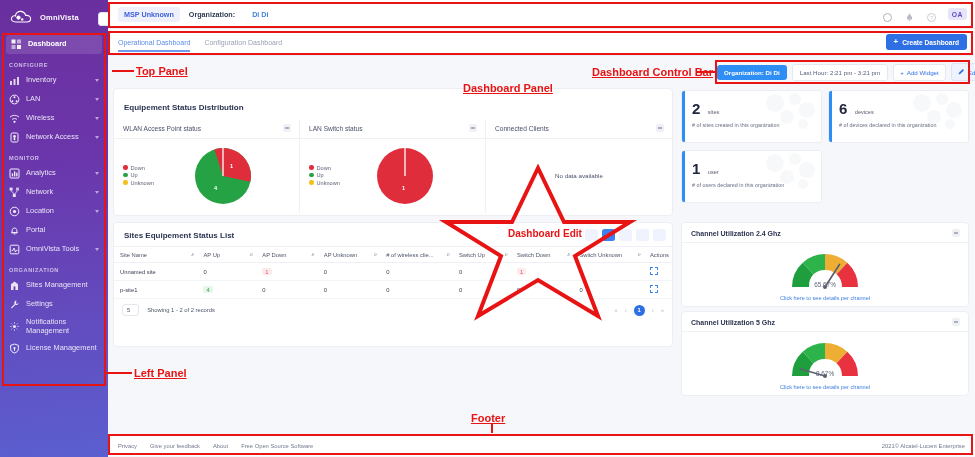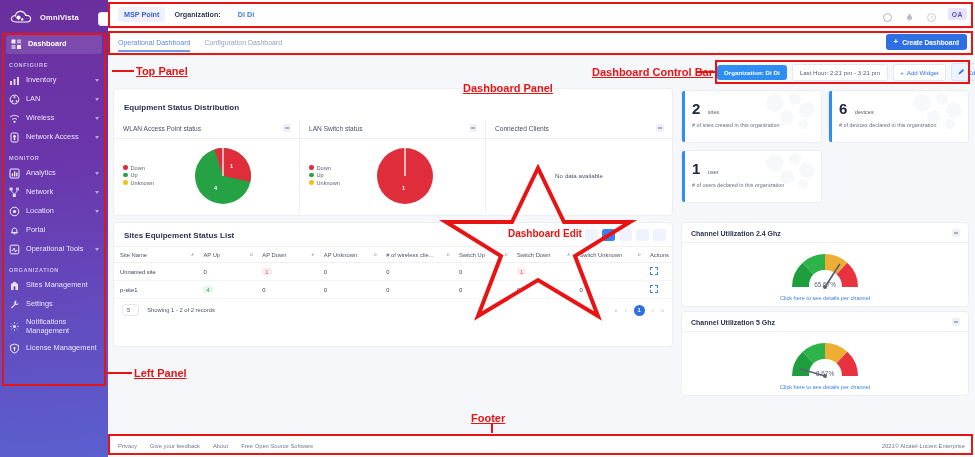--- a/index.html
+++ b/index.html
@@ -353,21 +353,21 @@
       <span class="label">Portal</span>
     </div>
 
     <div class="nav-item">
       <span class="ico">
         <svg width="11" height="11" viewBox="0 0 11 11">
           <rect x="1.2" y="1.2" width="8.6" height="8.6" rx="1.2" fill="none" stroke="#fff" stroke-width="1"></rect>
           <path d="M2.6 6.4 L4 6.4 L5 4 L6.4 8 L7.2 6.4 L8.6 6.4" fill="none" stroke="#fff" stroke-width=".9"></path>
         </svg>
       </span>
-      <span class="label">Operational Tools</span>
+      <span class="label">OmniVista Tools</span>
       <span class="chev"></span>
     </div>
 
     <div class="nav-section">ORGANIZATION</div>
 
     <div class="nav-item">
       <span class="ico">
         <svg width="11" height="11" viewBox="0 0 11 11">
           <path d="M2 10 V4.2 L5.5 1.4 L9 4.2 V10 Z" fill="#fff" opacity=".92"></path>
           <rect x="4.6" y="6.4" width="1.8" height="3.6" fill="#6b36ab"></rect>
@@ -402,21 +402,21 @@
           <path d="M5.5 1 L9.4 2.4 V5.6 C9.4 8 7.6 9.4 5.5 10 C3.4 9.4 1.6 8 1.6 5.6 V2.4 Z" fill="none" stroke="#fff" stroke-width="1"></path>
           <circle cx="5.5" cy="5" r="1.1" fill="#fff"></circle>
           <rect x="5" y="5.8" width="1" height="2" fill="#fff"></rect>
         </svg>
       </span>
       <span class="label">License Management</span>
     </div>
   </div>
 
   <div class="topbar">
-    <span class="msp-pill">MSP Point</span>
+    <span class="msp-pill">MSP Unknown</span>
     <span class="org-label">Organization:</span>
     <span class="org-value">Di Di</span>
     <span class="topbar-spacer"></span>
     <span class="top-icons">
       <span class="ti">
         <svg width="11" height="11" viewBox="0 0 11 11">
             <circle cx="5.5" cy="5.5" r="4" fill="none" stroke="#6b7280" stroke-width="1"></circle>
           </svg>
       </span>
       <span class="ti">
@@ -457,21 +457,21 @@
         <svg width="7" height="7" viewBox="0 0 7 7">
             <path d="M0.6 6.4 L1 4.8 L4.8 1 L6 2.2 L2.2 6 Z" fill="#2f6fe4"></path>
           </svg>
       </span>
       <span>Edit</span>
     </span>
   </div>
 
   <div class="card" id="equip-card">
     <div class="equip-head">
-      <span class="card-title">Equipment Status Distribution</span>
+      <span class="card-title">Equipement Status Distribution</span>
     </div>
     <div class="equip-body">
 
       <div class="equip-col">
         <div class="equip-col-head">
           <span class="equip-col-title">WLAN Access Point status</span>
           <span class="minus-ico"></span>
         </div>
         <div class="pie-wrap">
           <div class="legend">

